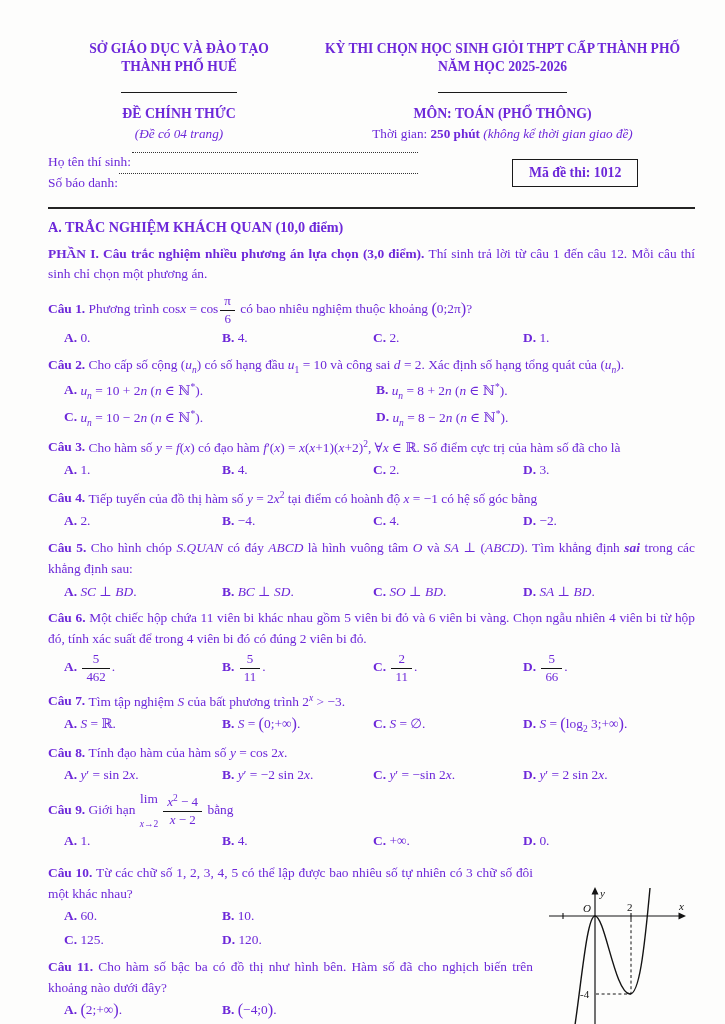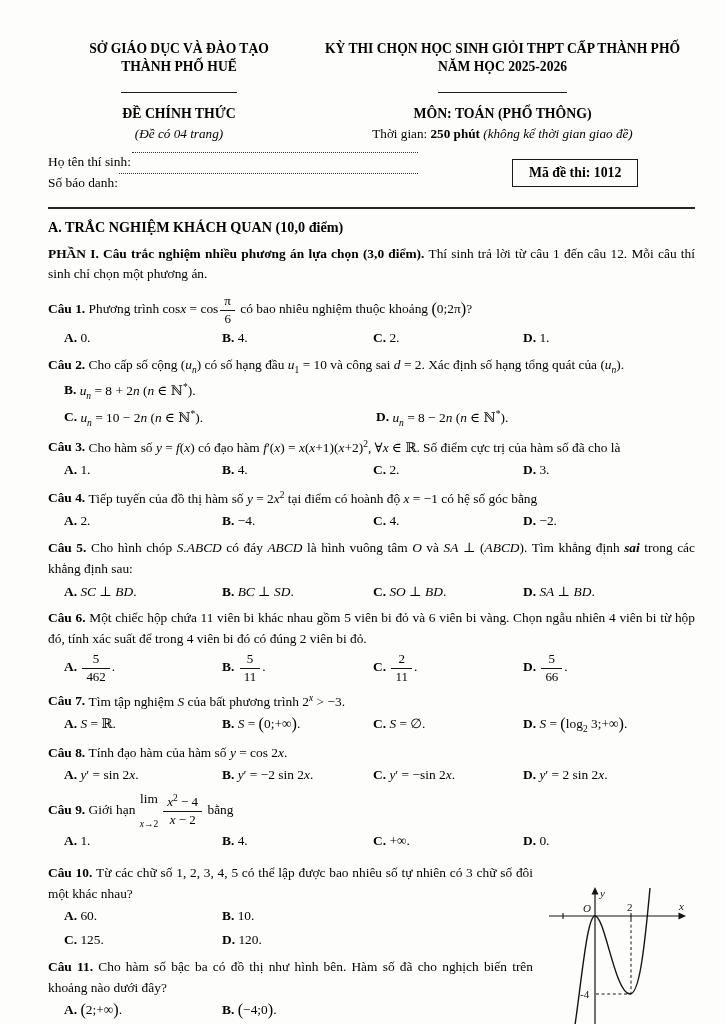--- a/index.html
+++ b/index.html
@@ -5,21 +5,21 @@
   html,body{margin:0;padding:0;background:#e8e8e6;}
   .page{
     position:relative;
     width:725px;height:1024px;
     margin:0 auto;
     background:#fdfdfc;
     box-sizing:border-box;
     padding:40px 30px 26px 48px;
     font-family:"Liberation Serif","DejaVu Serif",serif;
     font-size:13.4px;
-    color:#000000;
+    color:#6d28d9;
     display:flex;flex-direction:column;
     overflow:hidden;
   }
   b,.b{font-weight:700;}
   i{font-style:italic;}
   
   .hdr{display:flex;}
   .hdr-left{width:262px;text-align:center;}
   .hdr-right{flex:1;text-align:center;}
   .hdr .t1{font-weight:700;font-size:13.6px;line-height:1.35;}
@@ -112,20 +112,21 @@
         <div class="opts opts4">
           <span class="opt"><b class="okey">A. </b><span>0.</span></span>
           <span class="opt"><b class="okey">B. </b><span>4.</span></span>
           <span class="opt"><b class="okey">C. </b><span>2.</span></span>
           <span class="opt"><b class="okey">D. </b><span>1.</span></span>
         </div>
       </div>
       <div class="q">
         <p class="stem"><b class="qnum">Câu 2. </b><span>Cho cấp số cộng (<i>u<sub>n</sub></i>) có số hạng đầu <i>u</i><sub>1</sub> = 10 và công sai <i>d</i> = 2. Xác định số hạng tổng quát của (<i>u<sub>n</sub></i>).</span></p>
         <div class="opts opts2w">
+          <span class="opt"><b class="okey">A. </b><span><i>u<sub>n</sub></i> = 10 + 2<i>n</i> (<i>n</i> ∈ ℕ<sup>*</sup>).</span></span>
           <span class="opt"><b class="okey">B. </b><span><i>u<sub>n</sub></i> = 8 + 2<i>n</i> (<i>n</i> ∈ ℕ<sup>*</sup>).</span></span>
         </div>
         <div class="opts opts2w">
           <span class="opt"><b class="okey">C. </b><span><i>u<sub>n</sub></i> = 10 − 2<i>n</i> (<i>n</i> ∈ ℕ<sup>*</sup>).</span></span>
           <span class="opt"><b class="okey">D. </b><span><i>u<sub>n</sub></i> = 8 − 2<i>n</i> (<i>n</i> ∈ ℕ<sup>*</sup>).</span></span>
         </div>
       </div>
       <div class="q">
         <p class="stem"><b class="qnum">Câu 3. </b><span>Cho hàm số <i>y</i> = <i>f</i>(<i>x</i>) có đạo hàm <i>f</i>′(<i>x</i>) = <i>x</i>(<i>x</i>+1)(<i>x</i>+2)<sup>2</sup>, ∀<i>x</i> ∈ ℝ. Số điểm cực trị của hàm số đã cho là</span></p>
         <div class="opts opts4">
@@ -138,21 +139,21 @@
       <div class="q">
         <p class="stem"><b class="qnum">Câu 4. </b><span>Tiếp tuyến của đồ thị hàm số <i>y</i> = 2<i>x</i><sup>2</sup> tại điểm có hoành độ <i>x</i> = −1 có hệ số góc bằng</span></p>
         <div class="opts opts4">
           <span class="opt"><b class="okey">A. </b><span>2.</span></span>
           <span class="opt"><b class="okey">B. </b><span>−4.</span></span>
           <span class="opt"><b class="okey">C. </b><span>4.</span></span>
           <span class="opt"><b class="okey">D. </b><span>−2.</span></span>
         </div>
       </div>
       <div class="q">
-        <p class="stem"><b class="qnum">Câu 5. </b><span>Cho hình chóp <i>S.ABCD</i> có đáy <i>ABCD</i> là hình vuông tâm <i>O</i> và <i>SA</i> ⊥ (<i>ABCD</i>). Tìm khẳng định <b><i>sai</i></b> trong các khẳng định sau:</span></p>
+        <p class="stem"><b class="qnum">Câu 5. </b><span>Cho hình chóp <i>S.QUAN</i> có đáy <i>ABCD</i> là hình vuông tâm <i>O</i> và <i>SA</i> ⊥ (<i>ABCD</i>). Tìm khẳng định <b><i>sai</i></b> trong các khẳng định sau:</span></p>
         <div class="opts opts4">
           <span class="opt"><b class="okey">A. </b><span><i>SC</i> ⊥ <i>BD</i>.</span></span>
           <span class="opt"><b class="okey">B. </b><span><i>BC</i> ⊥ <i>SD</i>.</span></span>
           <span class="opt"><b class="okey">C. </b><span><i>SO</i> ⊥ <i>BD</i>.</span></span>
           <span class="opt"><b class="okey">D. </b><span><i>SA</i> ⊥ <i>BD</i>.</span></span>
         </div>
       </div>
       <div class="q">
         <p class="stem"><b class="qnum">Câu 6. </b><span>Một chiếc hộp chứa 11 viên bi khác nhau gồm 5 viên bi đỏ và 6 viên bi vàng. Chọn ngẫu nhiên 4 viên bi từ hộp đó, tính xác suất để trong 4 viên bi đó có đúng 2 viên bi đỏ.</span></p>
         <div class="opts opts4">

